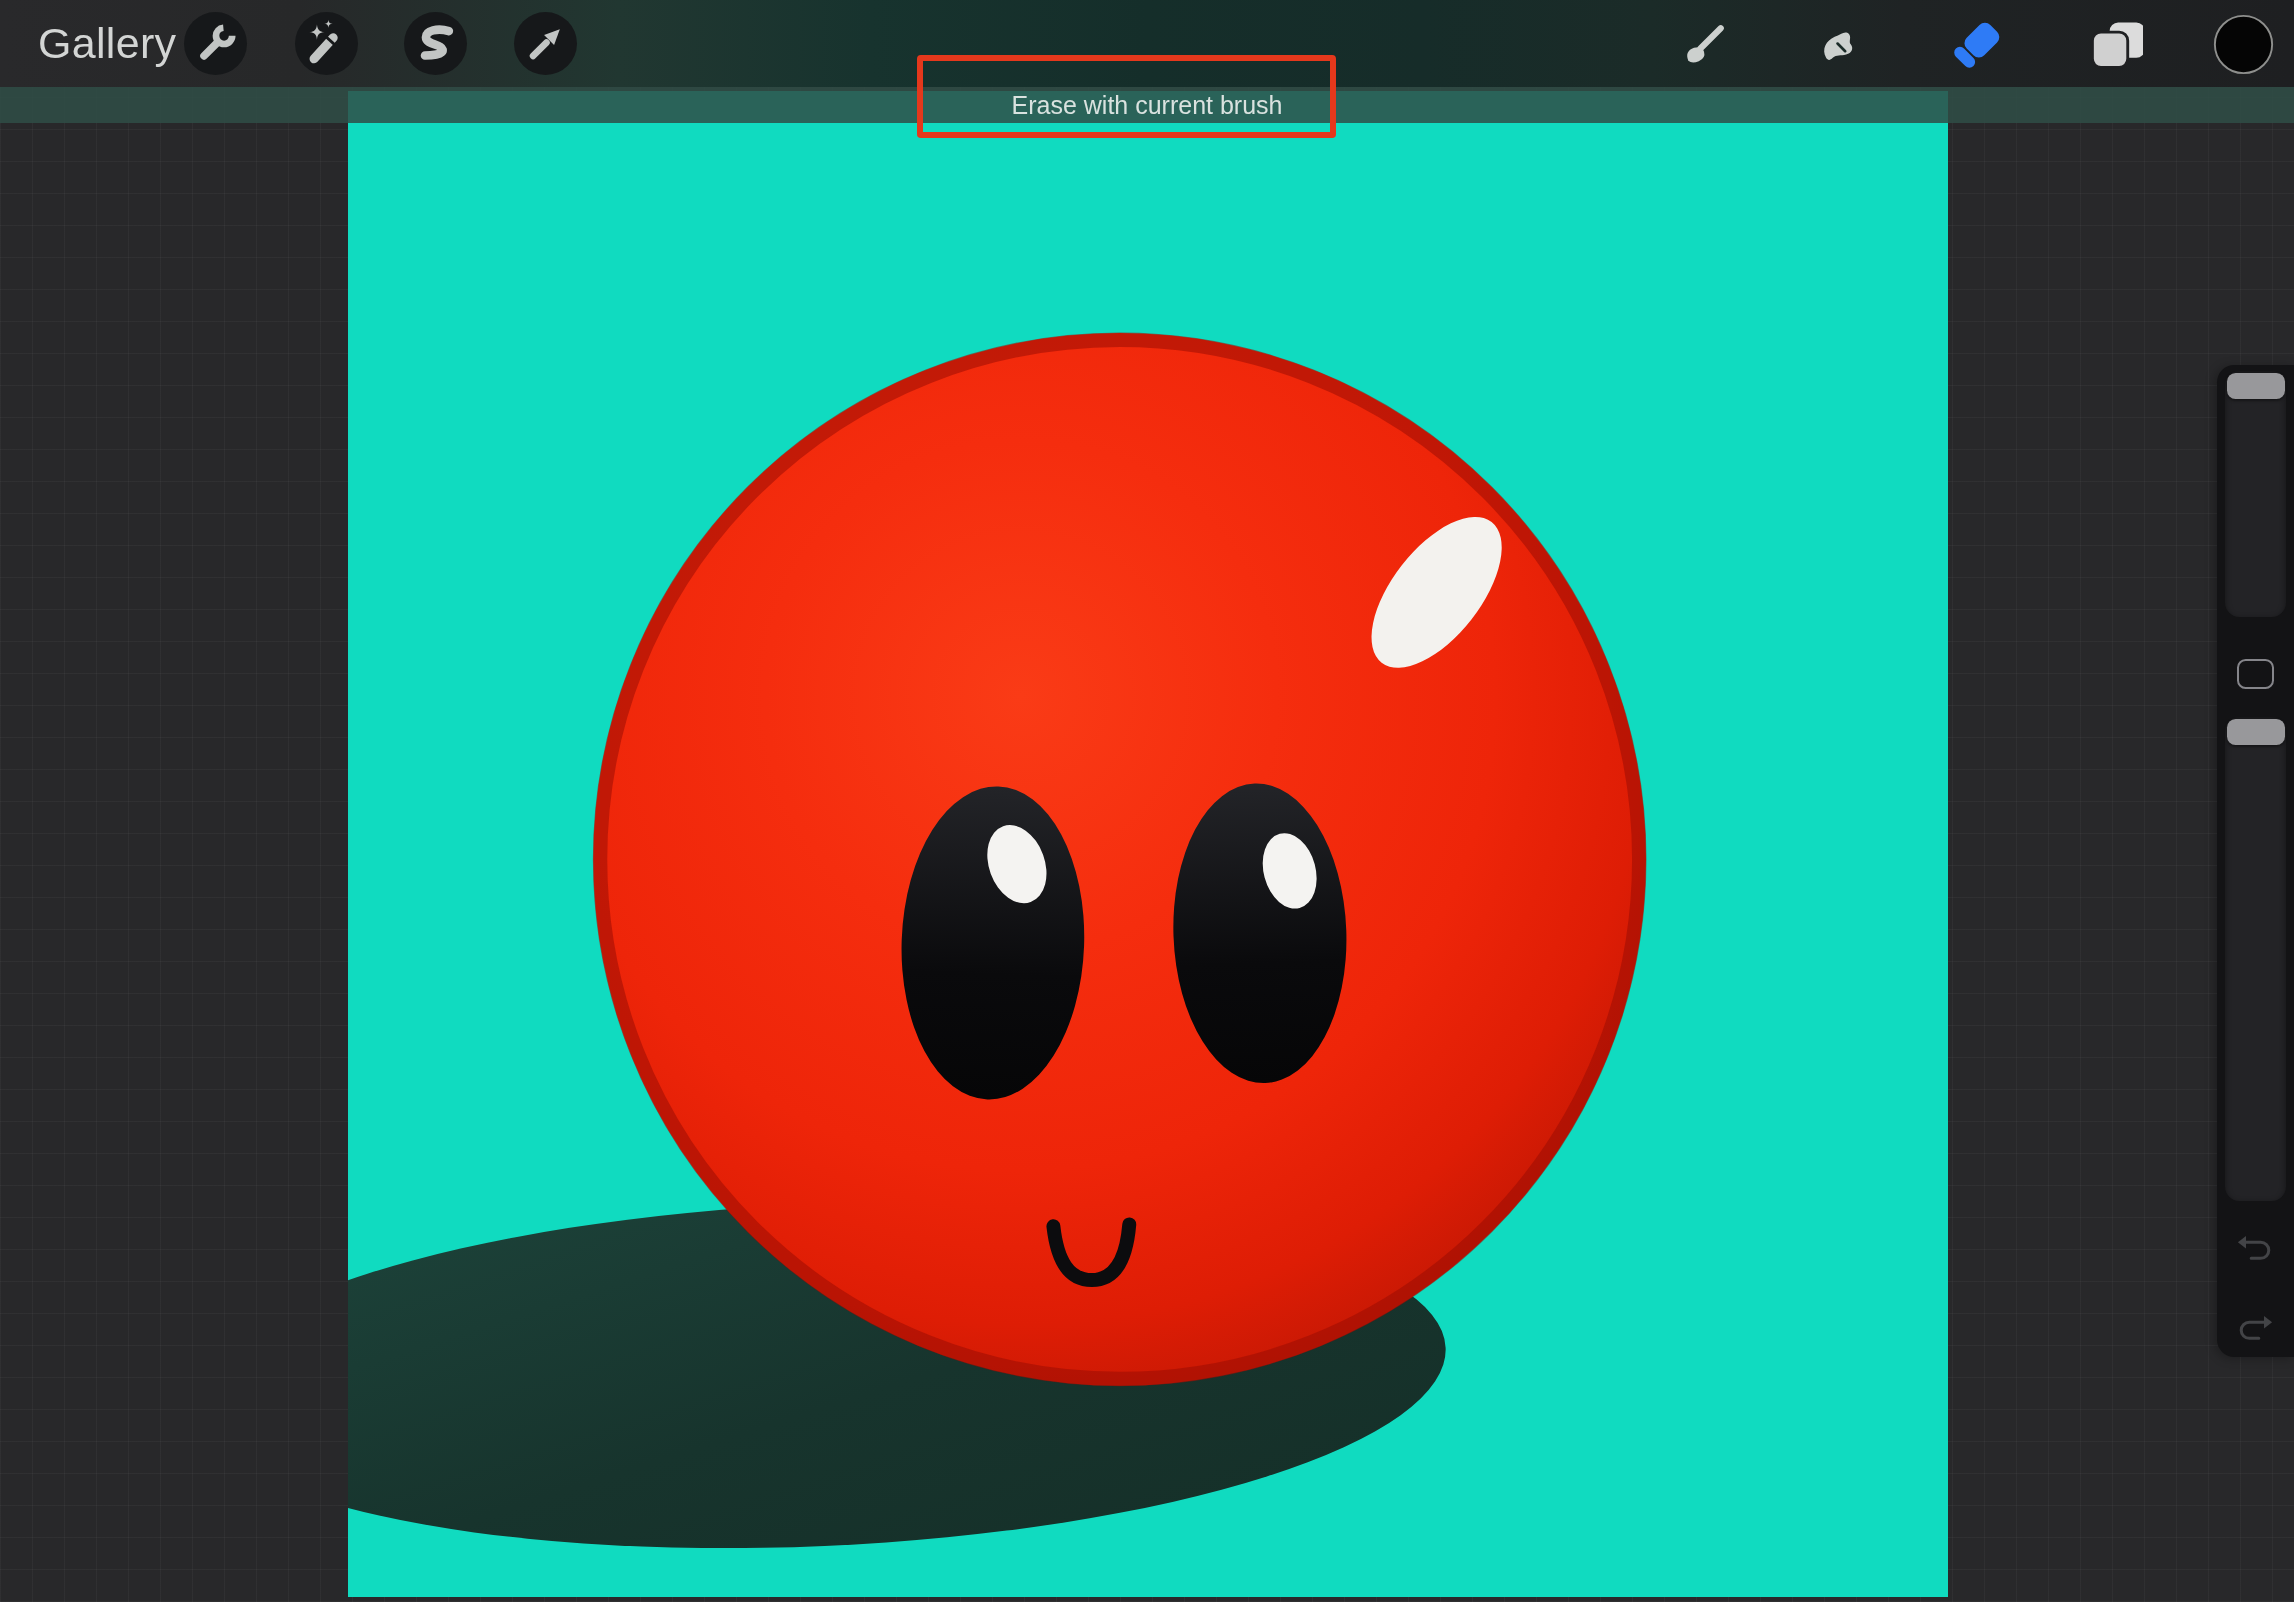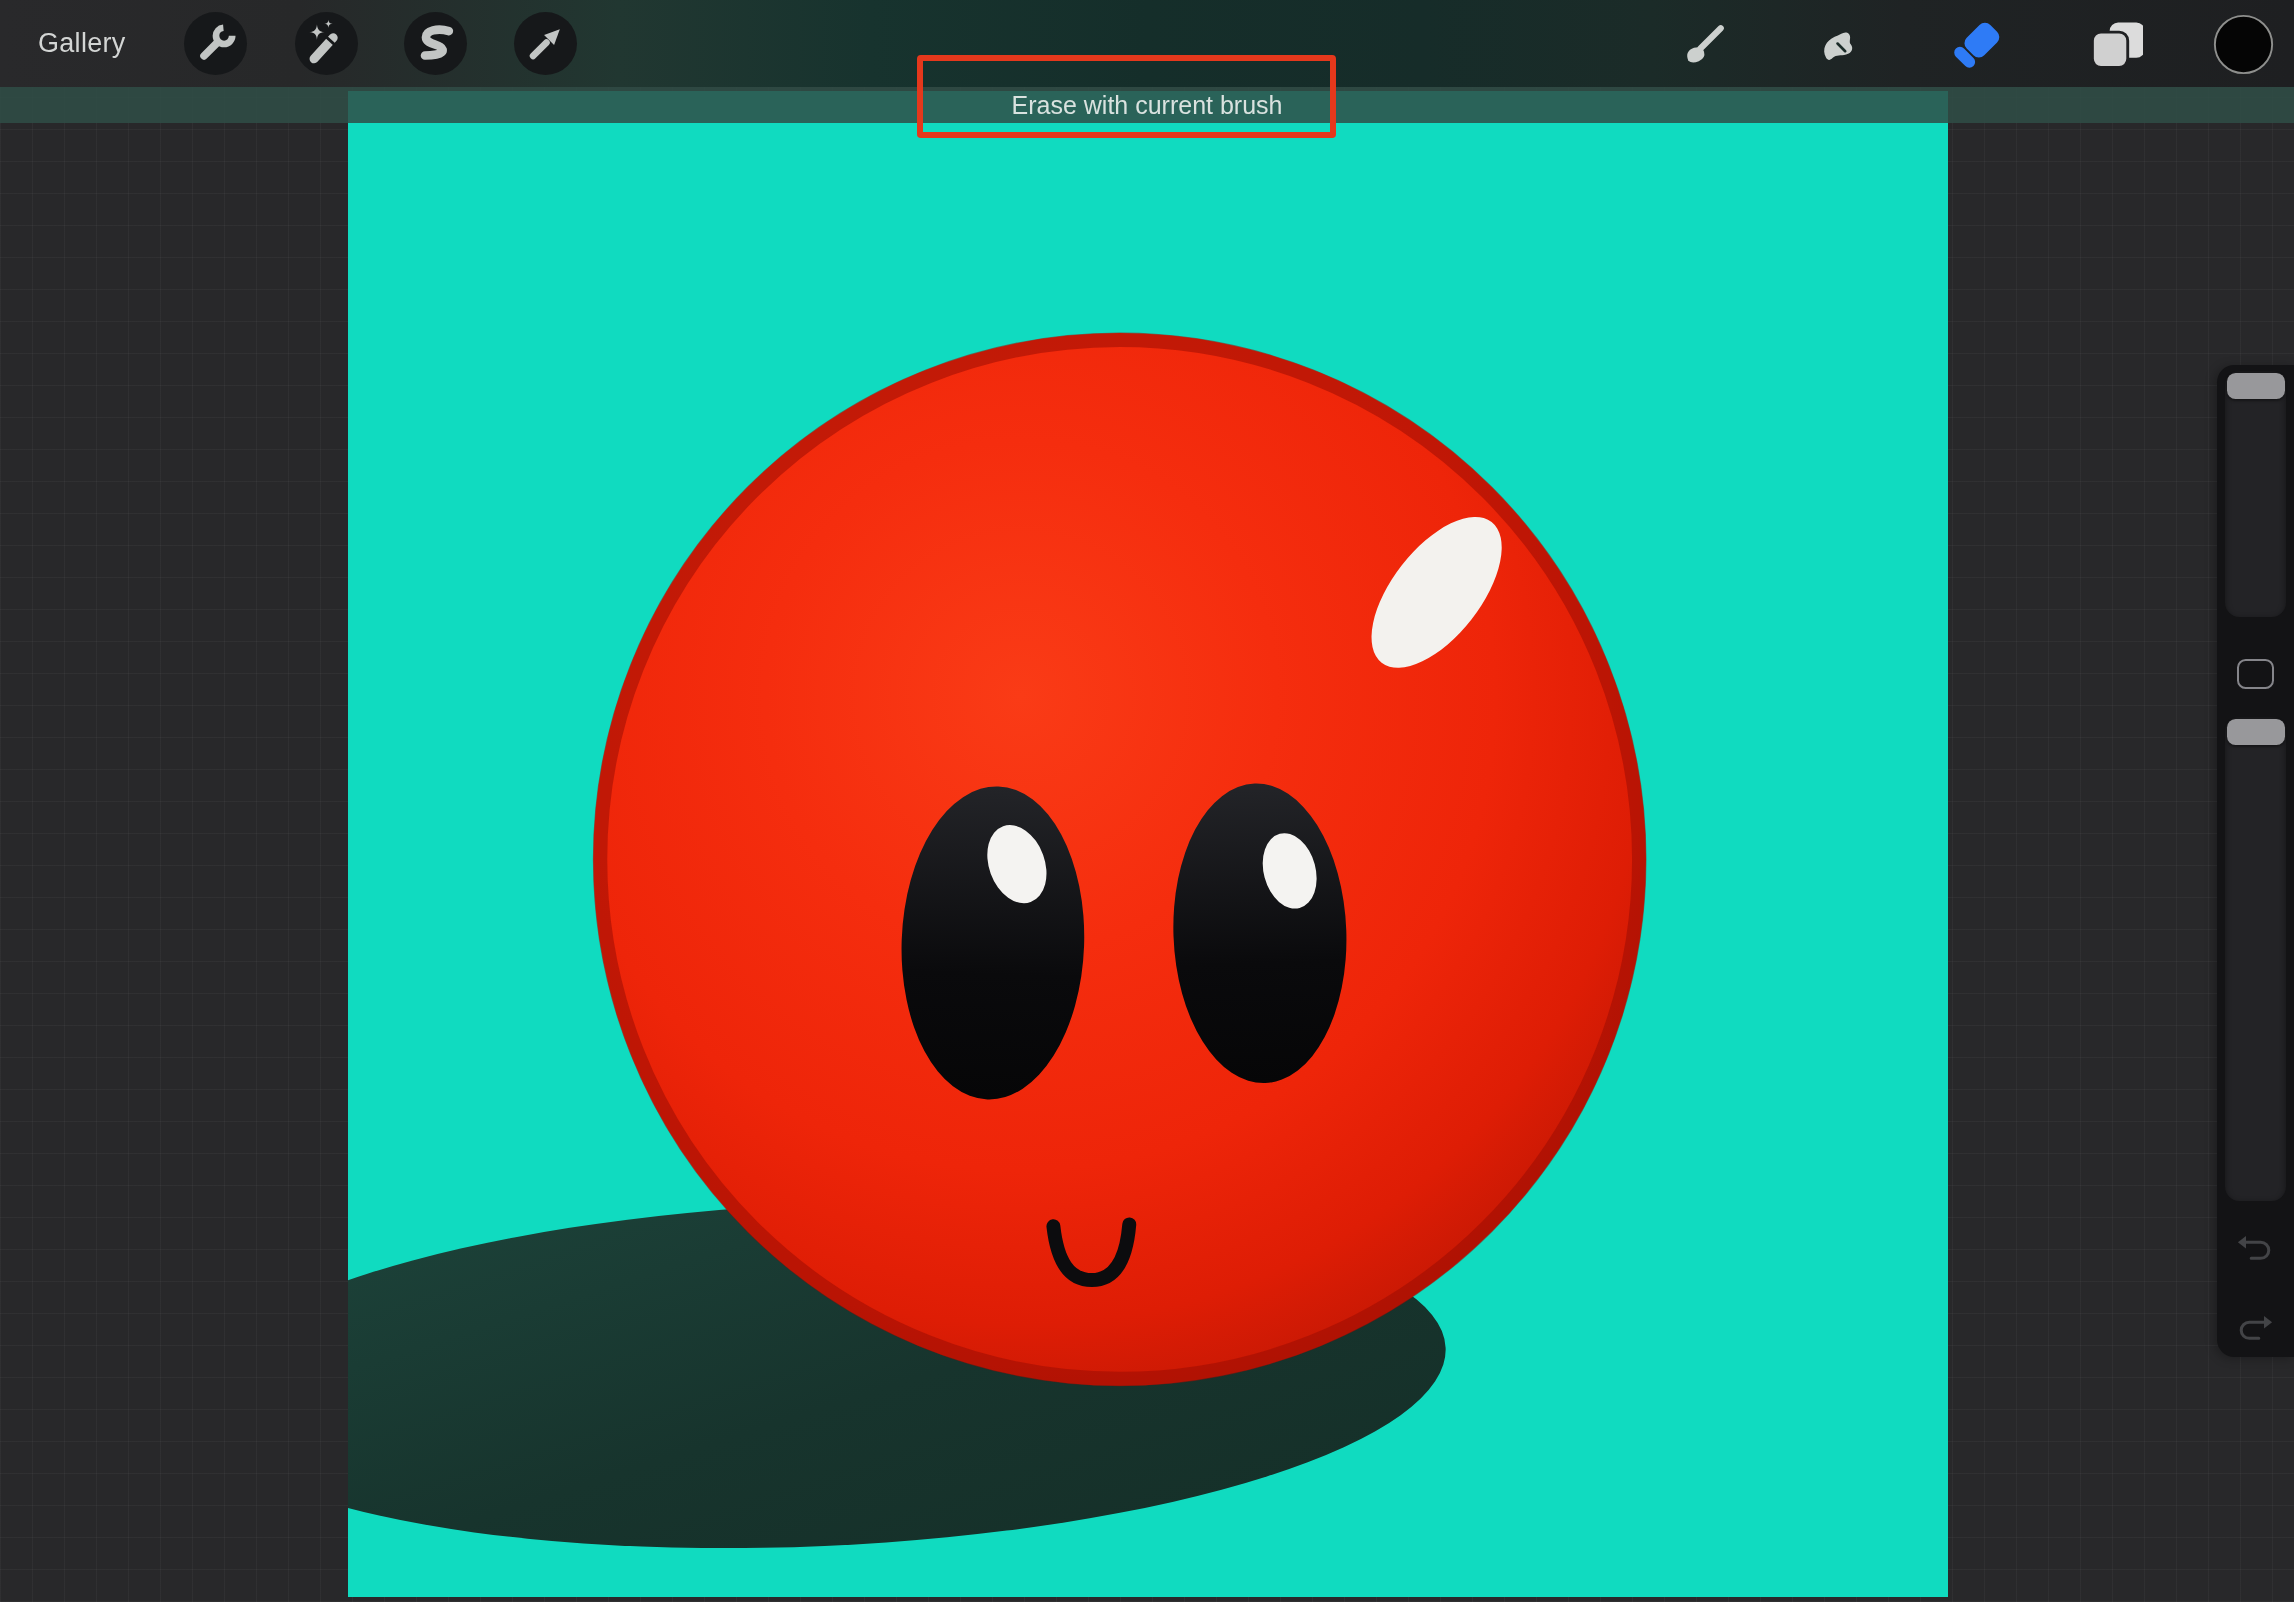--- a/index.html
+++ b/index.html
@@ -15,21 +15,21 @@
   
   #toolbar{
     position:absolute;left:0;top:0;width:2294px;height:87px;
     background:linear-gradient(90deg,
       #29292b 0%, #272829 13%, #213731 27%, #17332e 38%,
       #152e2a 50%, #162c29 62%, #1b2b28 72%, #1f2324 83%, #1e1f21 100%);
     z-index:20;
   }
   .gallery{
     position:absolute;left:38px;top:0;height:87px;display:flex;align-items:center;
-    color:#d3d5d4;font-size:27px;letter-spacing:0.3px;cursor:default;
+    color:#d3d5d4;font-size:43px;letter-spacing:0.3px;cursor:default;
   }
   .tool-circle{
     position:absolute;top:11.5px;width:63px;height:63px;border-radius:50%;
     background:#16181a;display:flex;align-items:center;justify-content:center;
   }
   .tool-bare{
     position:absolute;top:12.5px;width:63px;height:63px;
     display:flex;align-items:center;justify-content:center;
   }
   .tool-circle svg,.tool-bare svg{display:block;}

